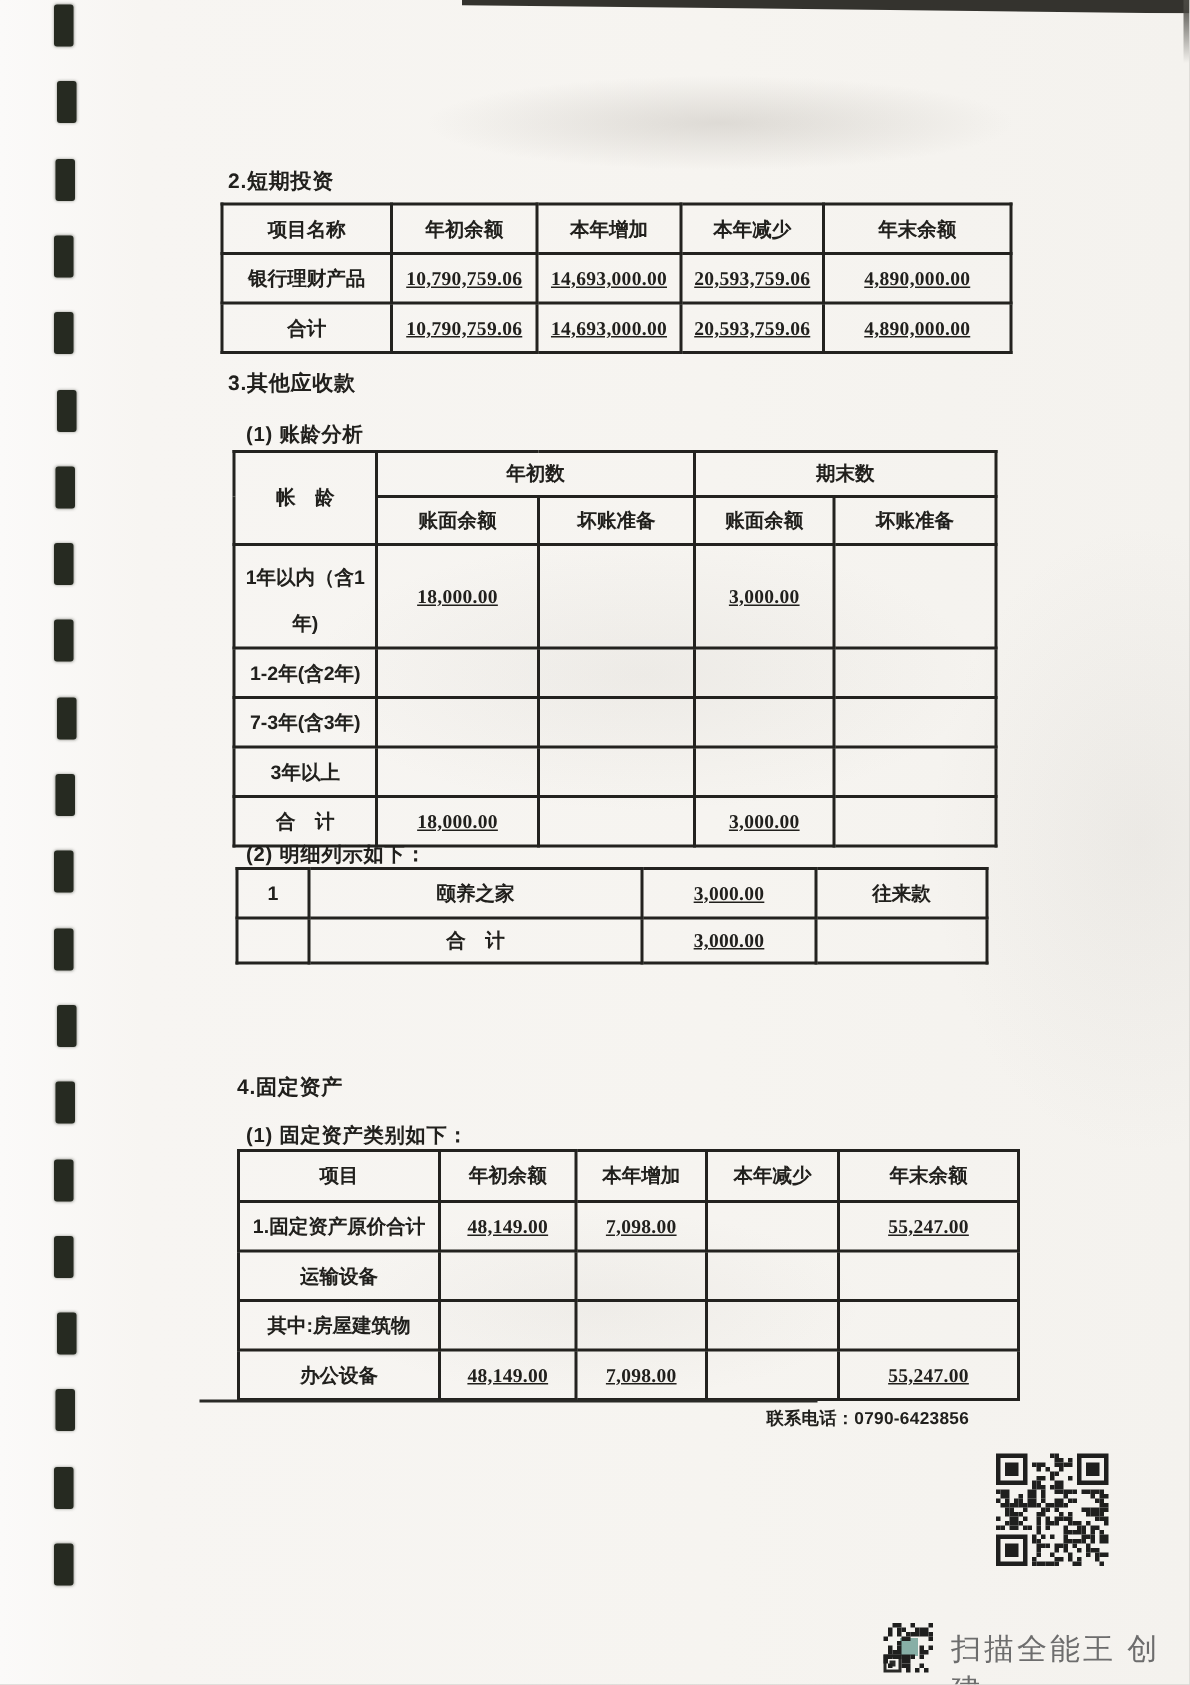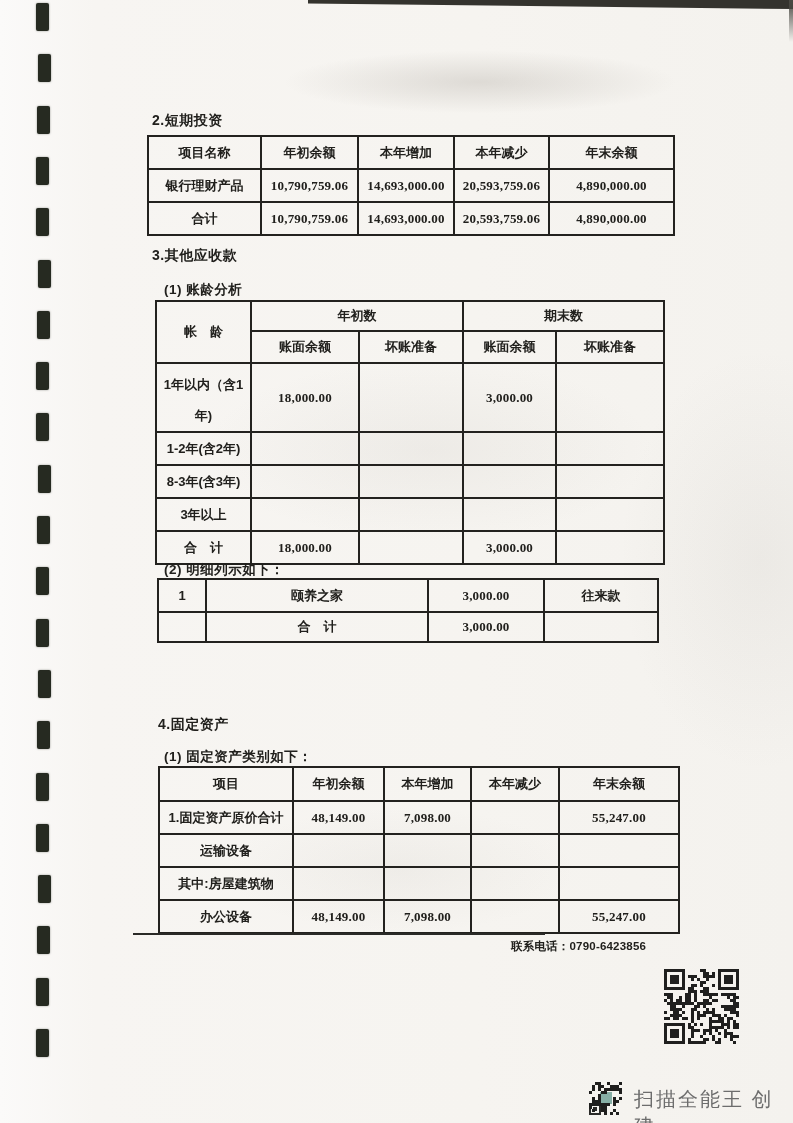--- a/index.html
+++ b/index.html
@@ -22,21 +22,21 @@
   .holes i { position:absolute; width:13px; height:28px; background:#262a21; border-radius:2px;
     box-shadow:0 0 2px rgba(40,44,33,.5); }
   
   .h  { position:absolute; font-weight:700; font-size:14px; letter-spacing:.5px; }
   .sh { position:absolute; font-weight:700; font-size:13.5px; letter-spacing:.5px; }
   
   .tbl { position:absolute; border-collapse:collapse; table-layout:fixed; }
   .tbl th,.tbl td { border:2px solid #23221f; font-weight:700; font-size:13px;
     text-align:center; vertical-align:middle; padding:0; overflow:hidden; }
   .num { font-family:"Liberation Serif","DejaVu Serif",serif; text-align:right;
-    padding-right:9px; font-size:13.5px; letter-spacing:.2px; }
+    padding-right:9px; font-size:13.5px; letter-spacing:.2px;text-decoration:underline; }
   .tl  { text-align:left; padding-left:8px; }
   .tra { text-align:right; padding-right:6px; }
   .lbl { text-align:left; padding-left:6px; }
   .vb  { vertical-align:bottom; padding-bottom:9px; }
   .tall .lbl { vertical-align:top; padding-top:5px; line-height:31px; }
   .itm { text-align:left; padding-left:24px; }
   
   .footer-rule { position:absolute; left:133px; top:933px; width:412px; height:2px; background:#2a2a27; }
   .ftxt { position:absolute; font-weight:700; font-size:11.5px; line-height:17px; letter-spacing:.2px; }
   
@@ -146,21 +146,21 @@
       <td class="num vb"></td>
     </tr>
     <tr style="height:33px">
       <td class="lbl">1-2年(含2年)</td>
       <td class="num"></td>
       <td class="num"></td>
       <td class="num"></td>
       <td class="num"></td>
     </tr>
     <tr style="height:33px">
-      <td class="lbl">8-3年(含3年)</td>
+      <td class="lbl">7-3年(含3年)</td>
       <td class="num"></td>
       <td class="num"></td>
       <td class="num"></td>
       <td class="num"></td>
     </tr>
     <tr style="height:33px">
       <td class="lbl">3年以上</td>
       <td class="num"></td>
       <td class="num"></td>
       <td class="num"></td>

